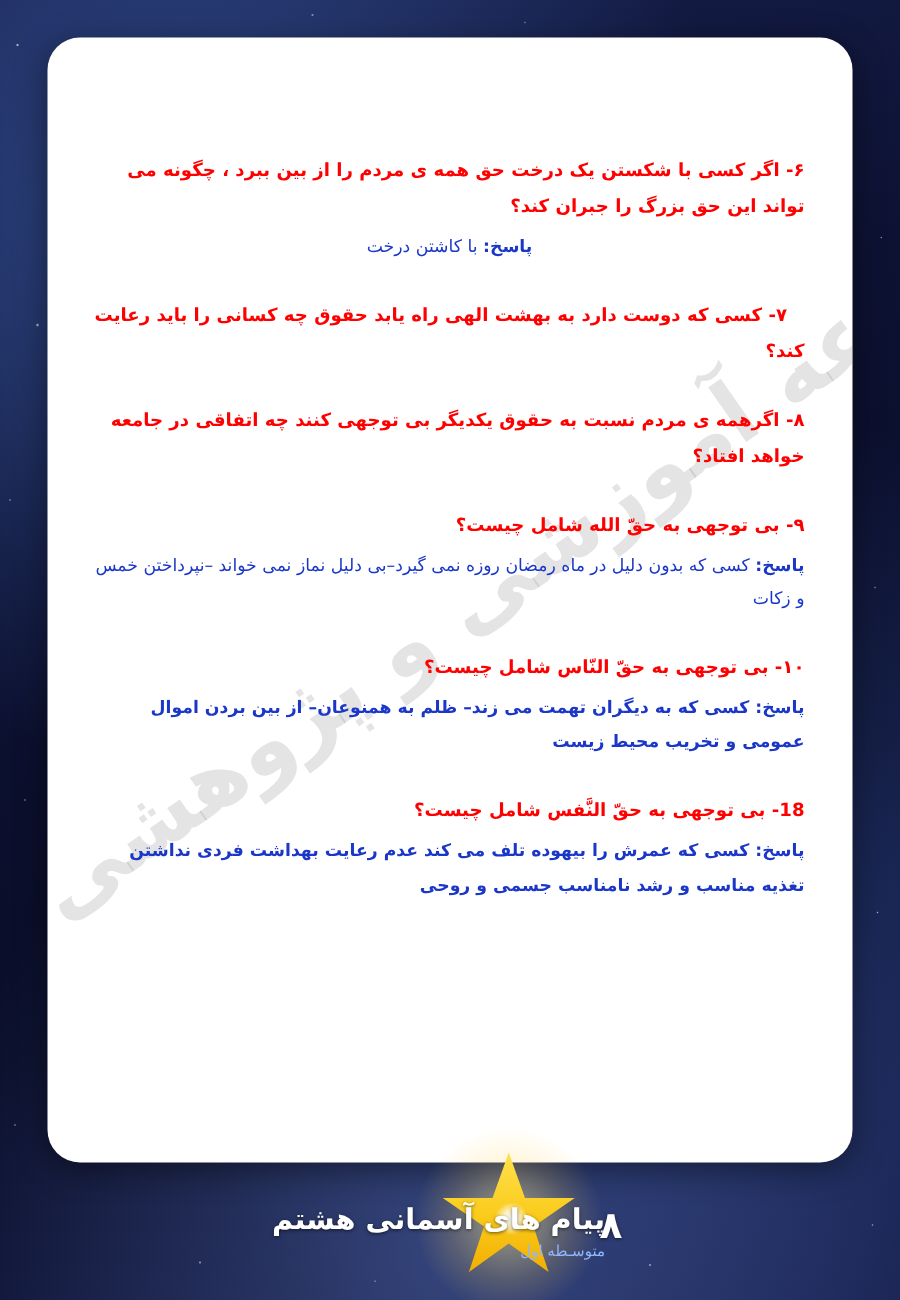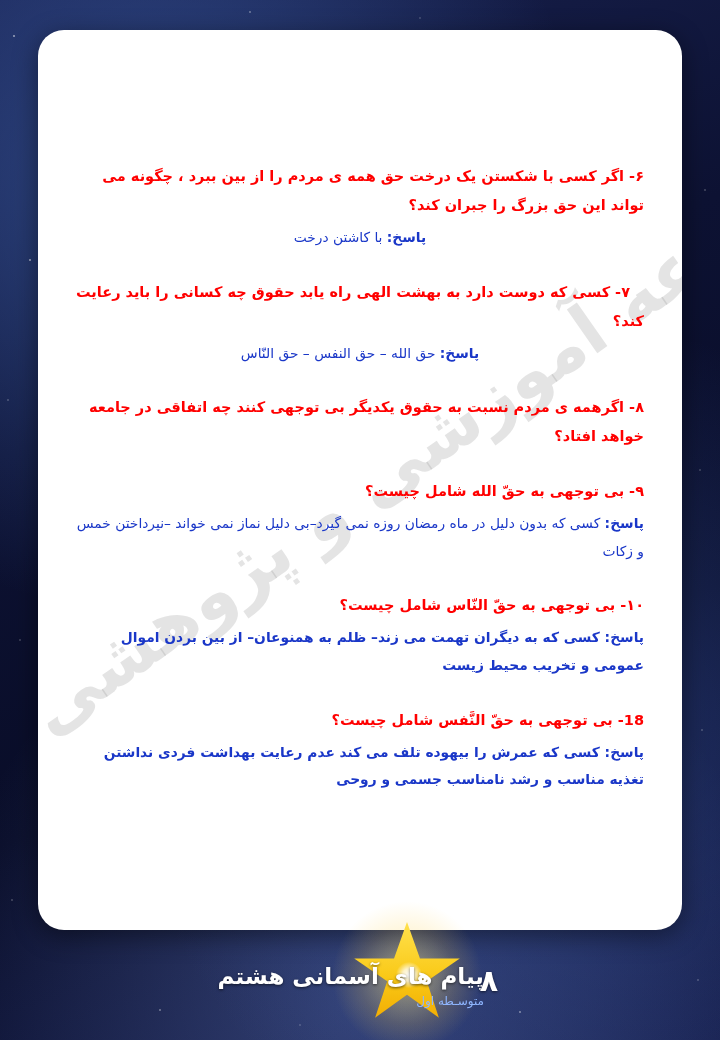--- a/index.html
+++ b/index.html
@@ -82,21 +82,20 @@
   }
 
   
   .content {
     position: absolute;
     left: 0; top: 0;
     width: 644px;
     padding: 92px 38px 20px 38px;
     direction: rtl;
     text-align: right;
-    margin-top: 40px;
   }
 
   .qa-block { margin-bottom: 26px; }
 
   .question {
     color: #ff0000;
     font-weight: bold;
     font-size: 14.5px;
     line-height: 2.0;
     margin: 0 0 4px 0;
@@ -199,24 +198,20 @@
     <div class="qa-block">
       <p class="question q-right">۶- اگر کسی با شکستن یک درخت حق همه ی مردم را از بین  ببرد ، چگونه می تواند این حق بزرگ را جبران کند؟</p>
       <p class="answer a-center">
         <span class="lead">پاسخ:</span>
         <span>با کاشتن درخت</span>
       </p>
     </div>
 
     <div class="qa-block">
       <p class="question q-center">۷- کسی که دوست دارد به بهشت الهی راه یابد حقوق چه  کسانی را باید رعایت کند؟</p>
-      <p class="answer a-center">
-        <span class="lead">پاسخ:</span>
-        <span>حق الله – حق النفس – حق النّاس</span>
-      </p>
     </div>
 
     <div class="qa-block">
       <p class="question q-right">۸- اگرهمه ی مردم نسبت به حقوق یکدیگر بی توجهی کنند  چه اتفاقی در جامعه خواهد افتاد؟</p>
     </div>
 
     <div class="qa-block">
       <p class="question q-center">۹- بی توجهی به حقّ الله شامل چیست؟</p>
       <p class="answer a-right">
         <span class="lead">پاسخ:</span>

